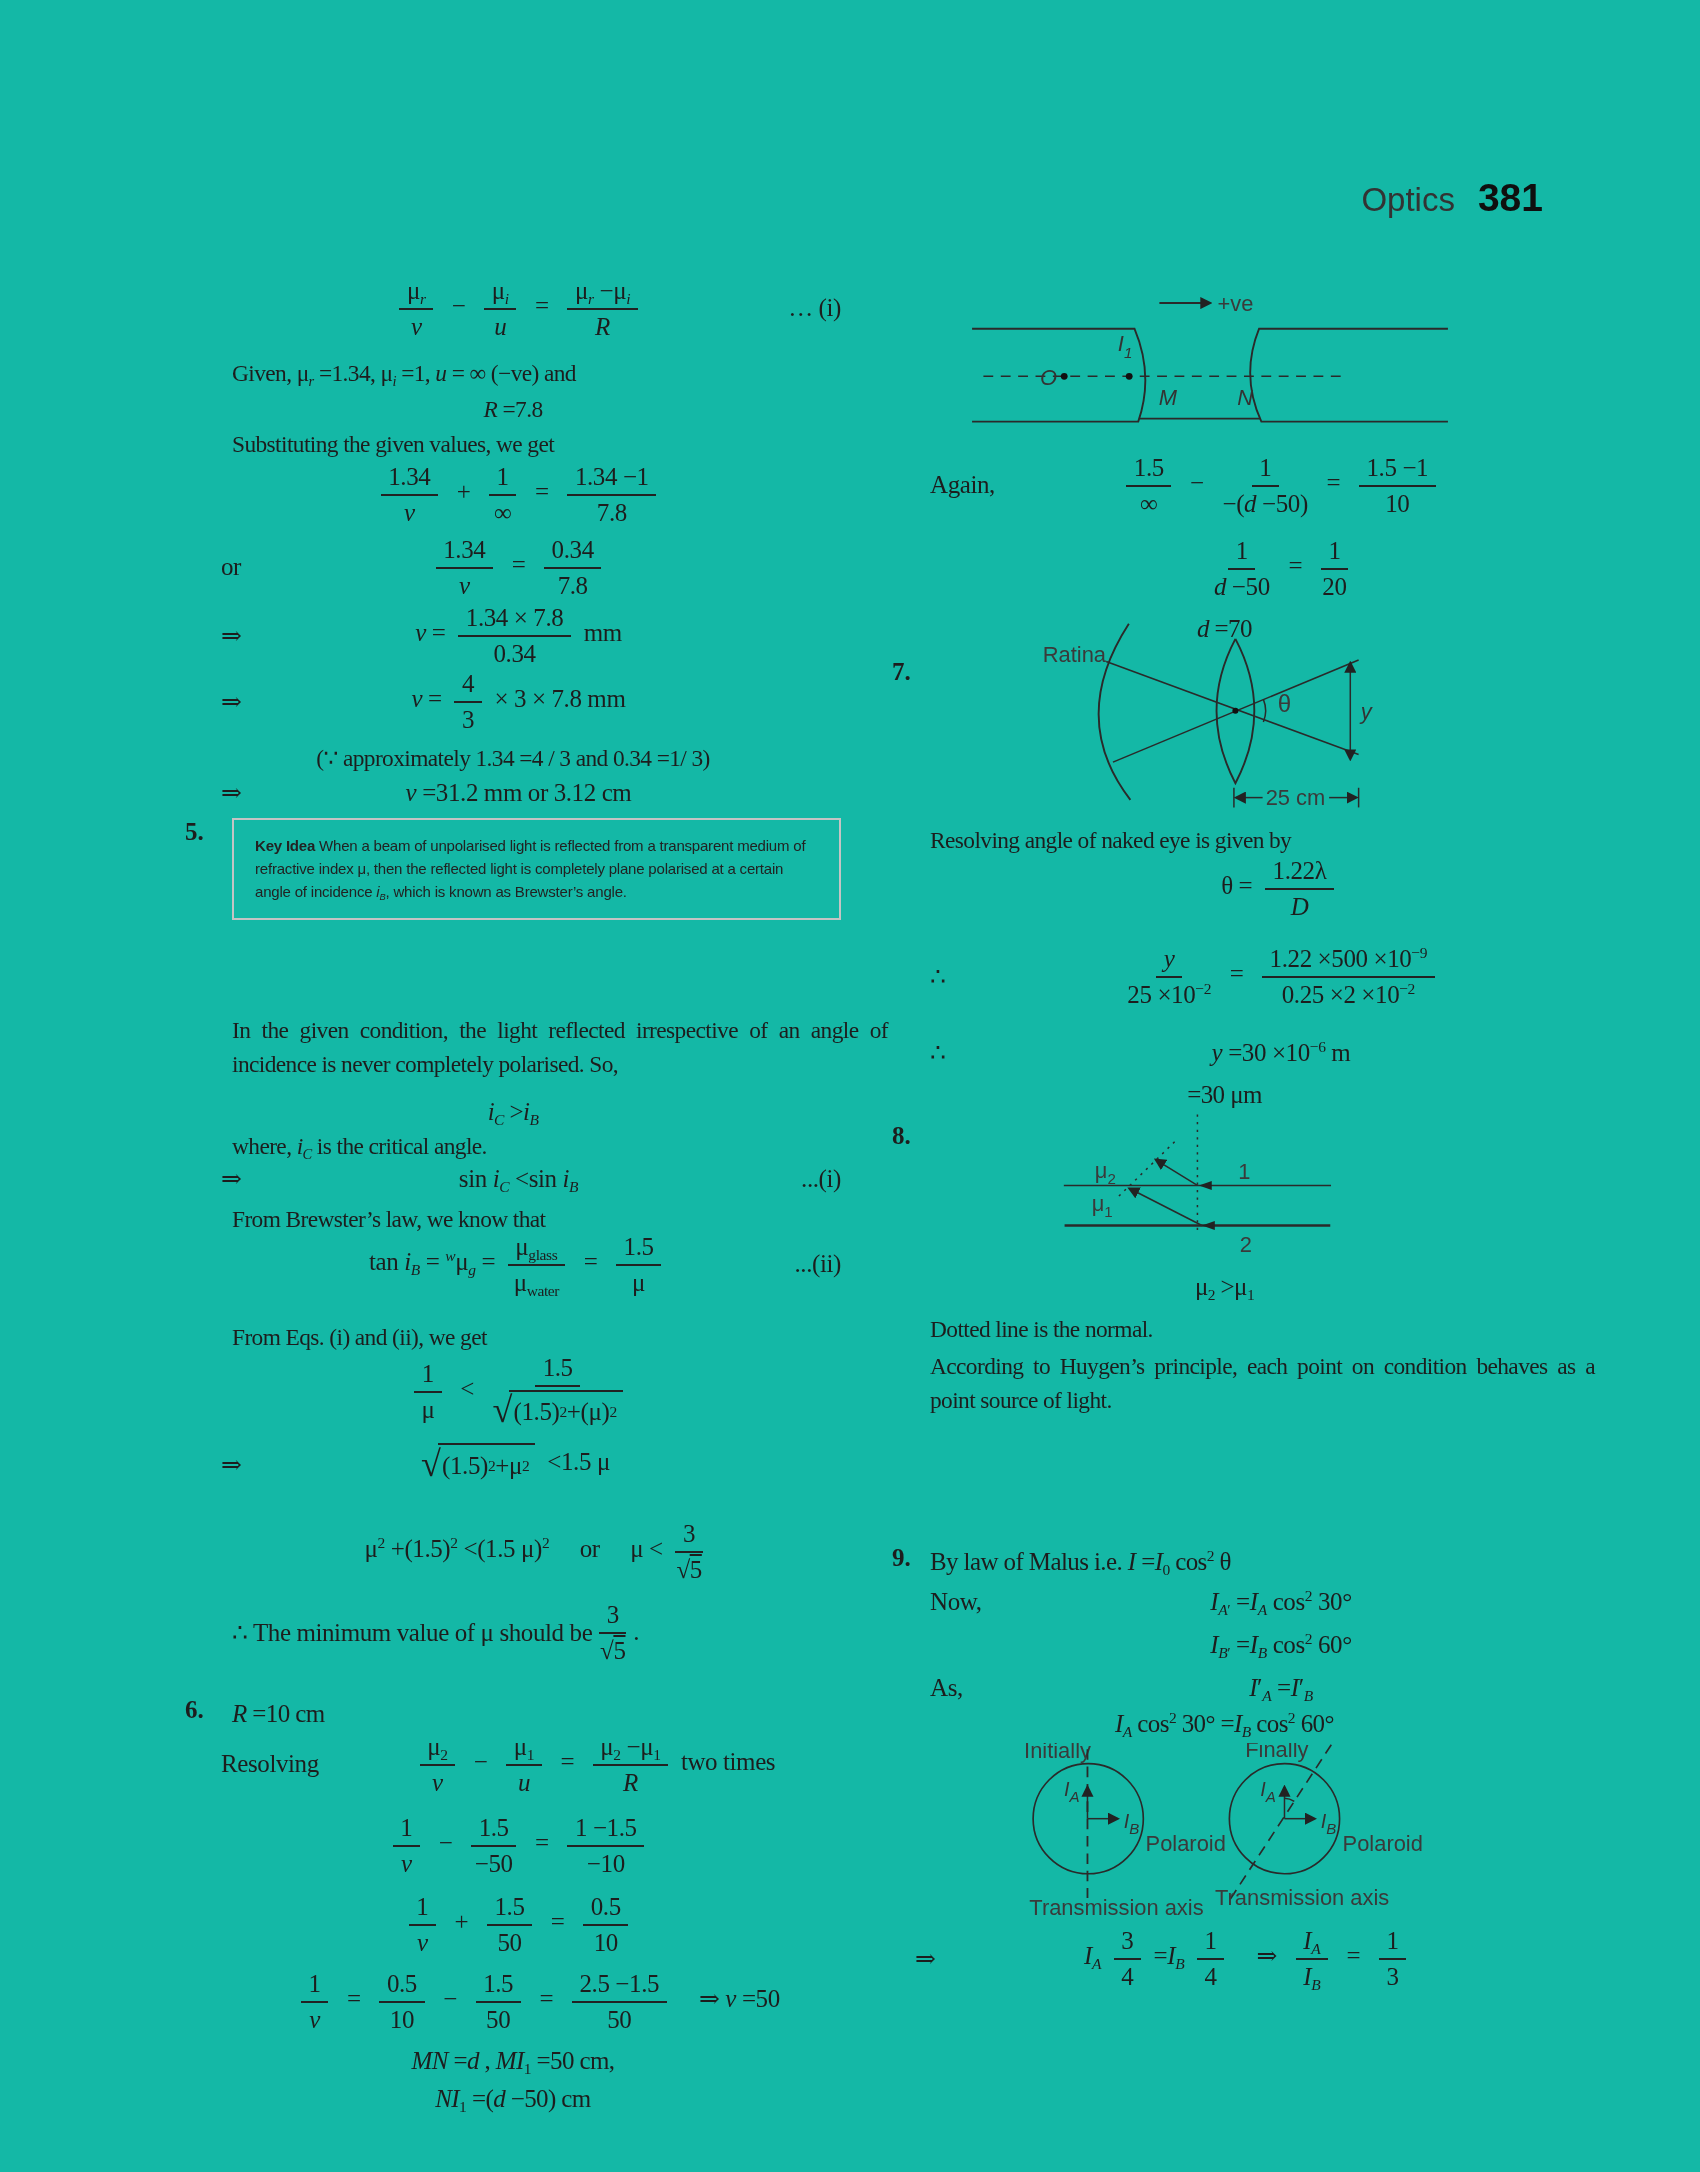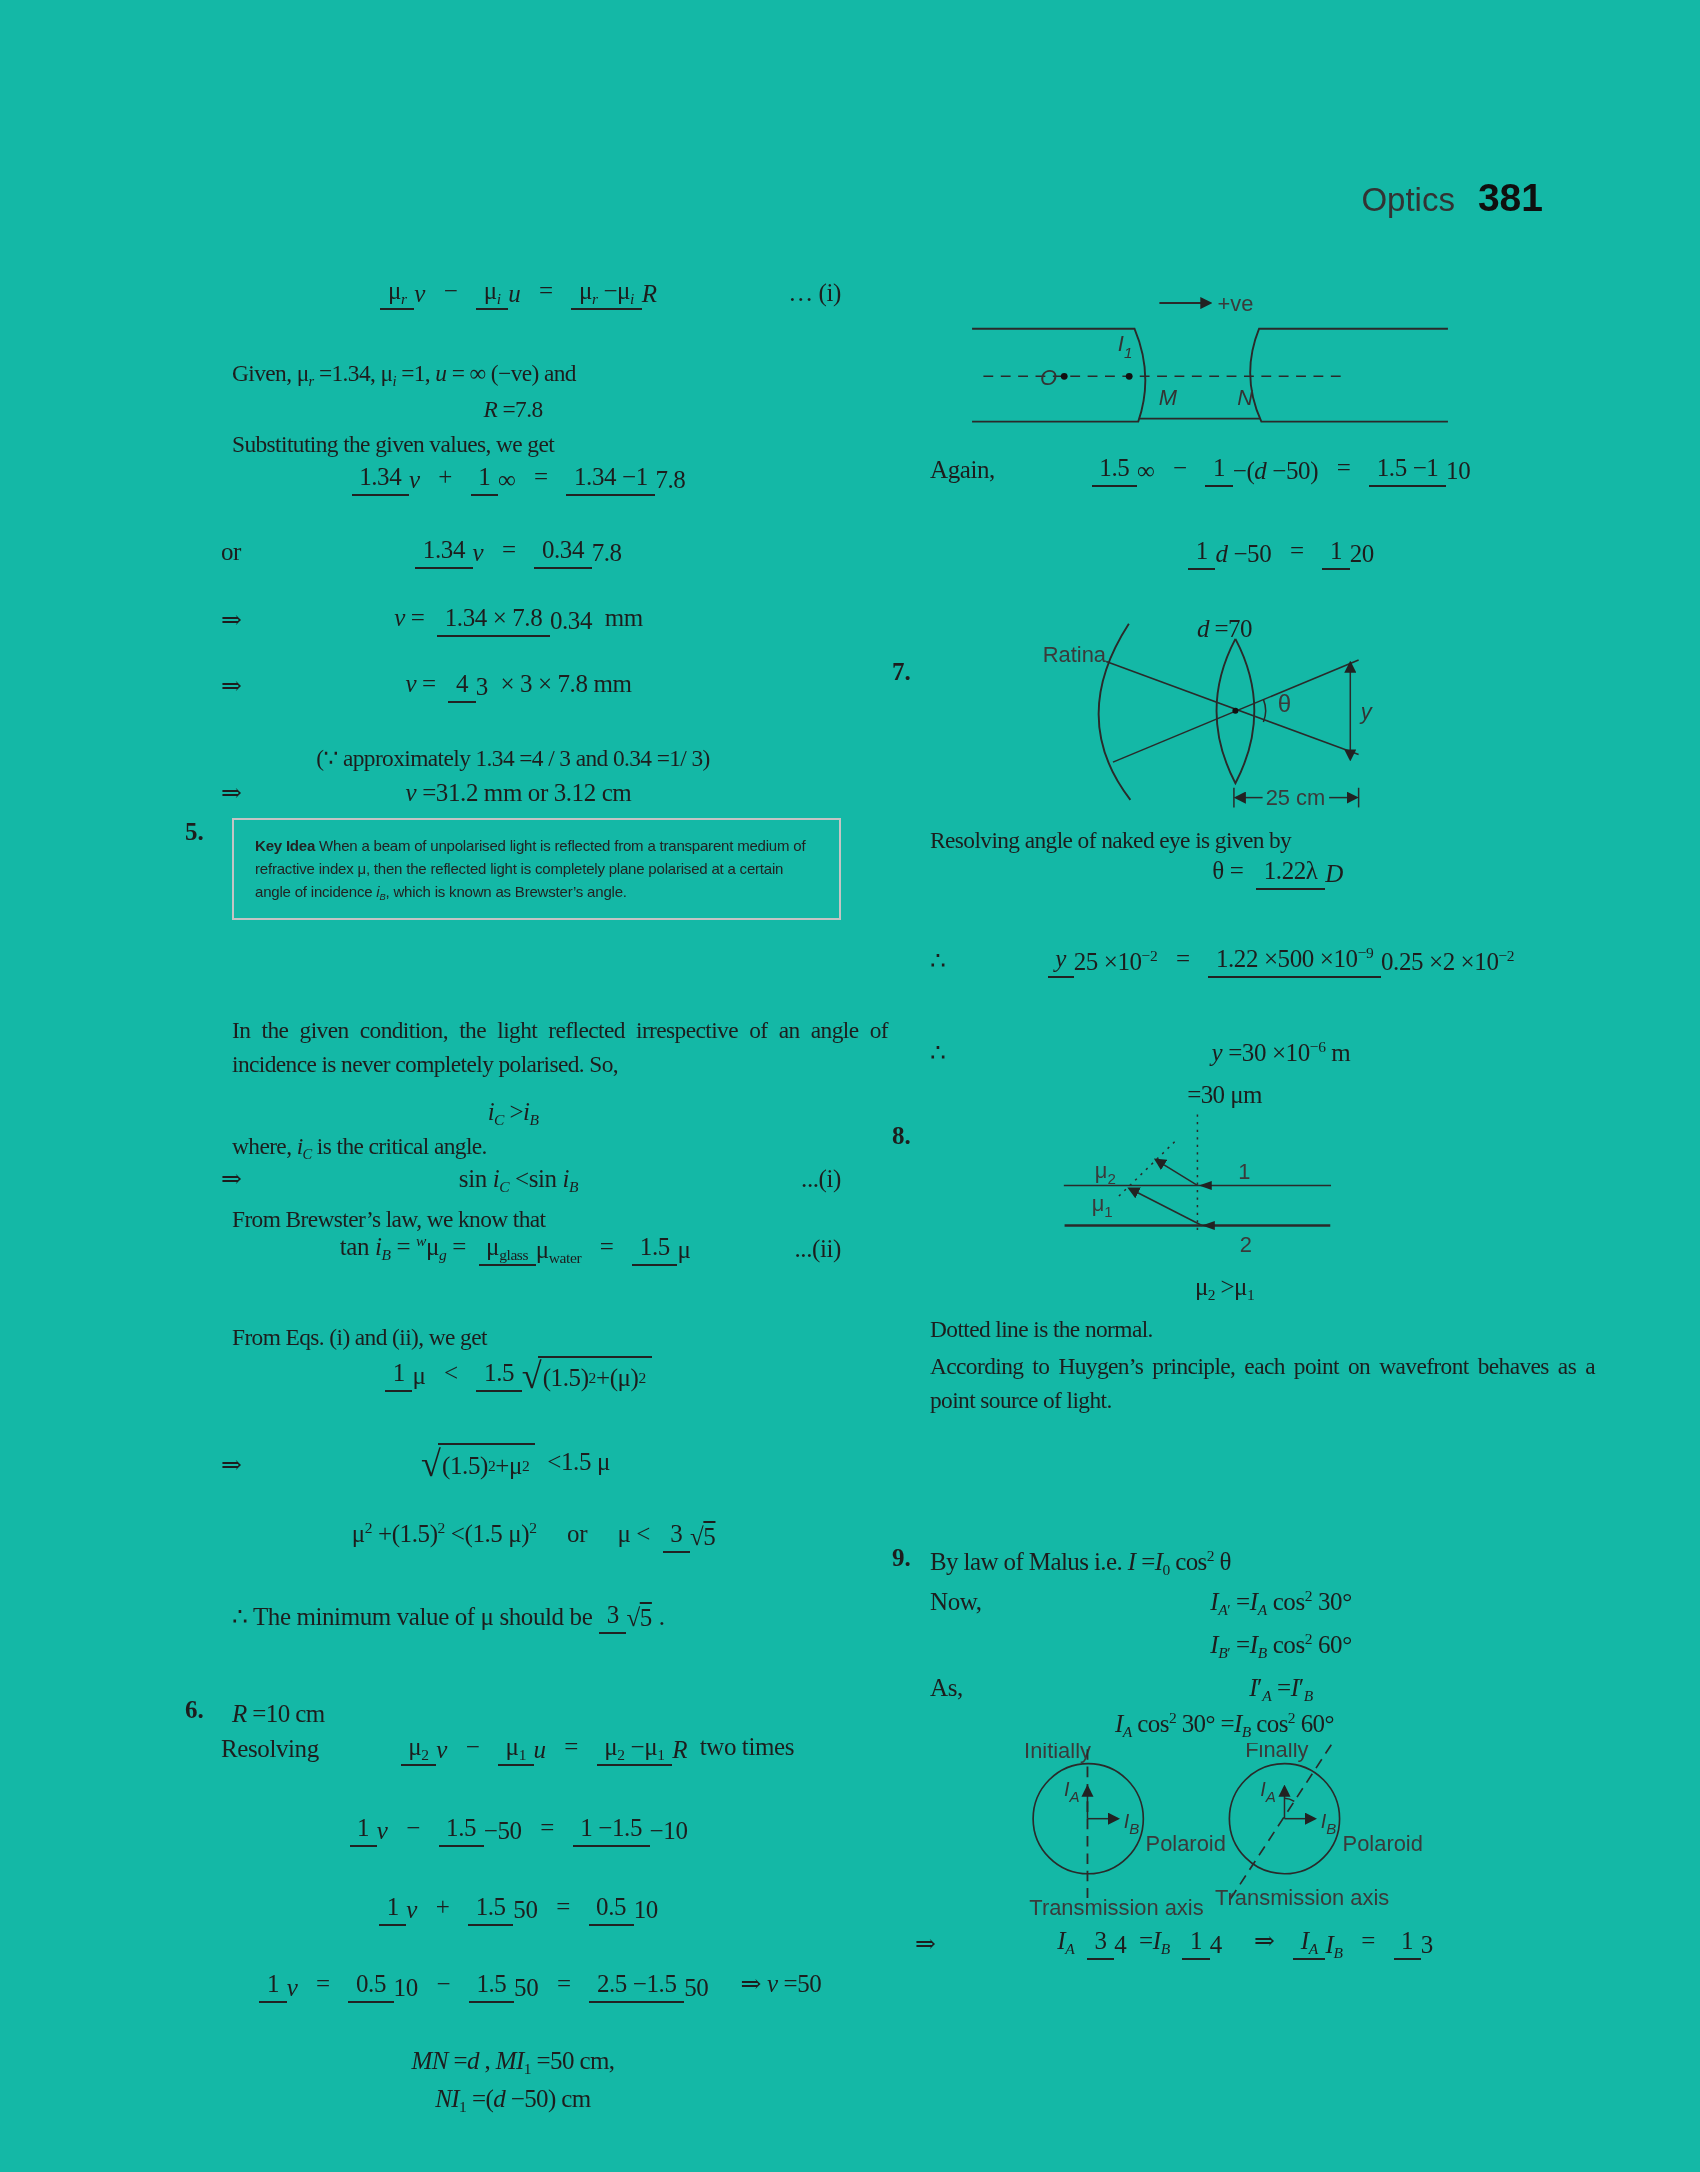--- a/index.html
+++ b/index.html
@@ -22,21 +22,21 @@
   .just{text-align:justify;}
   
   .eqrow{display:flex;align-items:center;font-size:25px;letter-spacing:-0.4px;}
   .lead{flex:none;width:87px;padding-left:36px;box-sizing:border-box;}
   .colR .lead{width:113px;padding-left:38px;}
   .leadsm{flex:none;width:48px;padding-left:23px;box-sizing:border-box;}
   .mid{flex:1;text-align:center;}
   .tag{flex:none;width:76px;text-align:right;}
   .op{margin:0 6px;}
   .gap{margin-left:19.6px;}
-  .fr{display:inline-flex;flex-direction:row;align-items:center;vertical-align:middle;margin:0 6.8px;}
+  .fr{display:inline-flex;flex-direction:column;align-items:center;vertical-align:middle;margin:0 6.8px;}
   .fr .fn{border-bottom:2.3px solid #222;padding:0.8px 7.6px 3px;line-height:1.12;}
   .fr .fd{padding-top:3px;line-height:1.12;}
   .sq{display:inline-flex;align-items:stretch;vertical-align:middle;}
   .sqg{display:flex;align-items:center;font-size:1.45em;margin-right:-3px;}
   .sqr{border-top:2.3px solid #222;padding:3.8px 6px 1.5px 4.5px;display:flex;align-items:center;}
   sub{font-size:62%;vertical-align:-0.32em;line-height:0;}
   sup{font-size:62%;vertical-align:0.55em;line-height:0;}
   .ov{text-decoration:overline;}
   
   .item{display:flex;}
@@ -492,21 +492,21 @@
           <text class="slab" x="58" y="86"><tspan>μ</tspan><tspan class="ssub" dy="8">2</tspan></text>
           <text class="slab" x="54" y="130"><tspan>μ</tspan><tspan class="ssub" dy="8">1</tspan></text>
           <text class="slab" x="248" y="88">1</text>
           <text class="slab" x="250" y="184">2</text>
         </svg>
       </div>
     </div>
 
     <div class="abs txt ctr" style="top:1253px;font-size:25px">μ<sub>2</sub> &gt;μ<sub>1</sub></div>
     <div class="abs txt ind" style="top:1297px">Dotted line is the normal.</div>
-    <div class="abs txt ind just" style="top:1334px">According to Huygen’s principle, each point on wavefront behaves as a point source of light.</div>
+    <div class="abs txt ind just" style="top:1334px">According to Huygen’s principle, each point on condition behaves as a point source of light.</div>
 
     <div class="abs item" style="top:1528px">
       <div class="inum">9.</div>
       <div class="ibody txt" style="font-size:25px">By law of Malus i.e. <i>I</i> =<i>I</i><sub>0</sub> cos<sup>2</sup> θ</div>
     </div>
 
     <div class="abs eqrow" style="top:1572px">
       <span class="lead">Now,</span>
       <span class="mid"><i>I</i><sub><i>A</i>′</sub> =<i>I</i><sub><i>A</i></sub> cos<sup>2</sup> 30°</span>
     </div>

